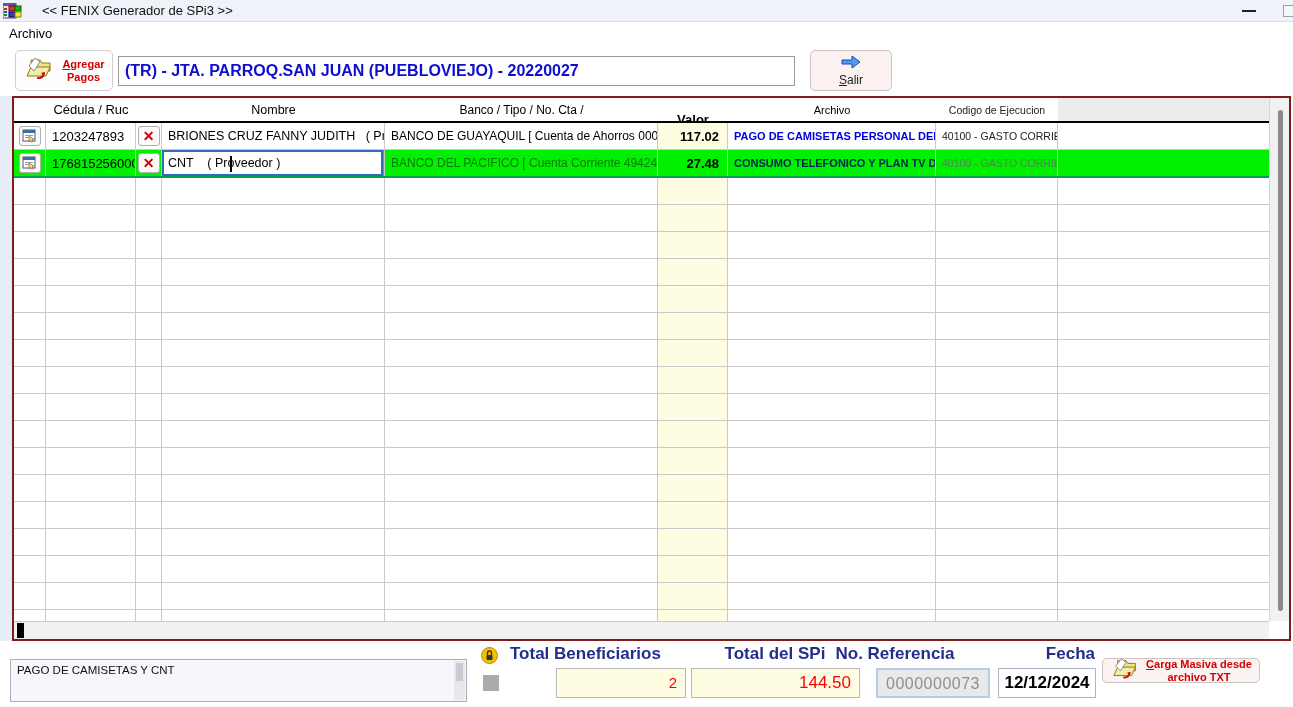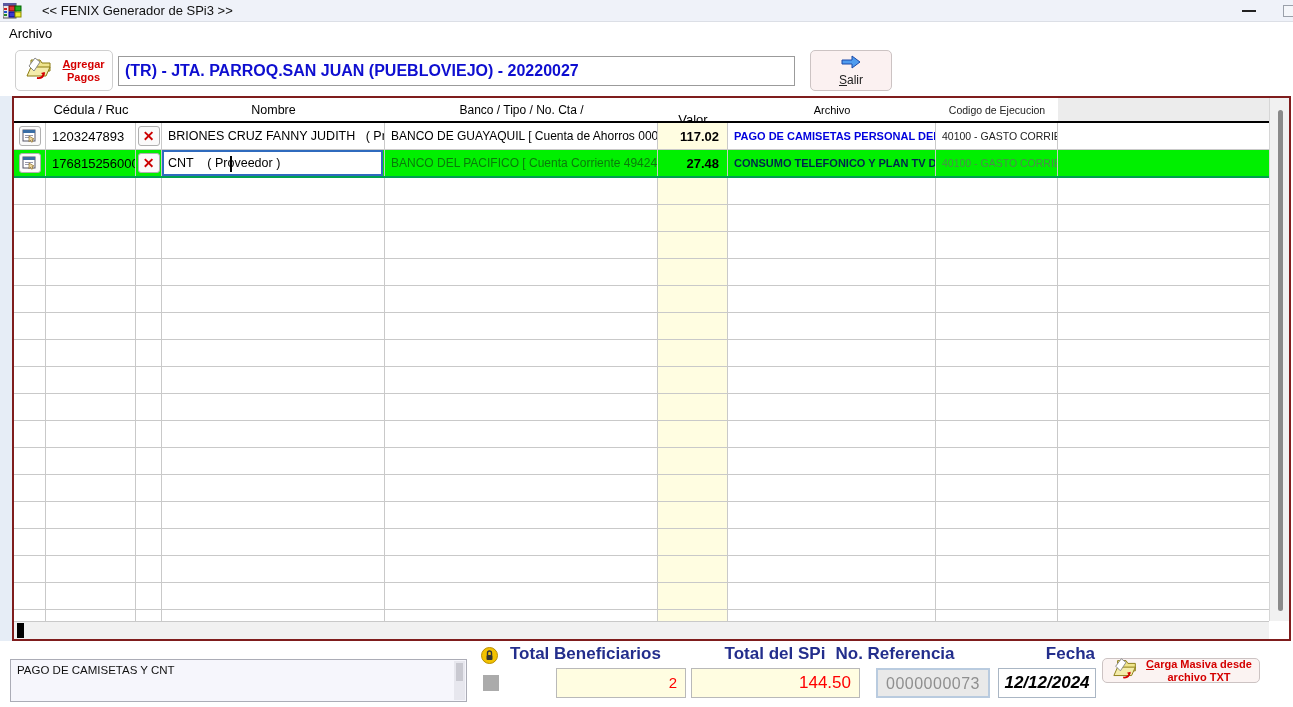--- a/index.html
+++ b/index.html
@@ -89,21 +89,21 @@
   .gray-square { position:absolute; left:483px; top:675px; width:16px; height:16px; background:#ababab; }
   .foot-label { position:absolute; top:644px; font-size:17px; font-weight:600; color:#232e8c; }
   .field { position:absolute; top:668px; height:30px; line-height:28px; border:1px solid #b9b9b9; }
   .f-benef { left:556px; width:130px; background:#fffde1; color:#f00; font-size:15px;
              text-align:right; padding-right:8px; }
   .f-spi   { left:691px; width:169px; background:#fffde1; color:#f00; font-size:17px;
              text-align:right; padding-right:8px; }
   .f-ref   { left:876px; width:114px; background:#e9e9e9; border:2px solid #b9cbdf; color:#8f8f8f;
              font-size:16px; text-align:center; letter-spacing:0.5px; }
   .f-fecha { left:998px; width:98px; background:#fff; border-color:#aab6c4; color:#000;
-             font-size:17px; font-weight:600; text-align:center;font-style:italic; }
+             font-size:17px; font-weight:600; text-align:center; }
   .btn-carga { left:1102px; top:658px; width:158px; height:25px; background:#fbf3f2; }
   .btn-carga .btn-red-label { margin-left:4px; }
 </style>
 </head>
 <body>
 
 <div class="titlebar">
   <div class="app-icon">
     <svg width="19" height="16" viewBox="0 0 19 16">
       <rect x="0" y="0" width="13" height="15" fill="#e8e8e8" stroke="#555"></rect>
@@ -159,21 +159,21 @@
 
 <div class="grid-wrap">
   <div class="grid-body-area">
 
     <div class="grow hrow">
       <div class="hcell c-icon"></div>
       <div class="hcell c-ced" style="justify-content:center;padding-left:0;">Cédula / Ruc</div>
       <div class="hcell c-x"></div>
       <div class="hcell c-nom" style="justify-content:center;padding-left:0;">Nombre</div>
       <div class="hcell c-ban" style="justify-content:center;padding-left:0;">Banco / Tipo / No. Cta /</div>
-      <div class="hcell c-val" style="justify-content:center;padding-right:0;font-weight:normal;background:#fff;margin-top:20px;">Valor</div>
+      <div class="hcell c-val" style="justify-content:center;padding-right:0;font-weight:bold;background:#fff;margin-top:20px;">Valor</div>
       <div class="hcell c-det" style="justify-content:center;padding-left:0;font-weight:normal;">Archivo</div>
       <div class="hcell c-cod" style="justify-content:center;padding-left:0;">Codigo de Ejecucion</div>
       <div class="hcell c-fill"></div>
     </div>
 
     <div class="grow row">
       <div class="cell c-icon">
         <div class="mini-btn">
           <svg width="15" height="14" viewBox="0 0 15 14">
             <rect x="1" y="1" width="12" height="11" fill="#fff" stroke="#556"></rect>

